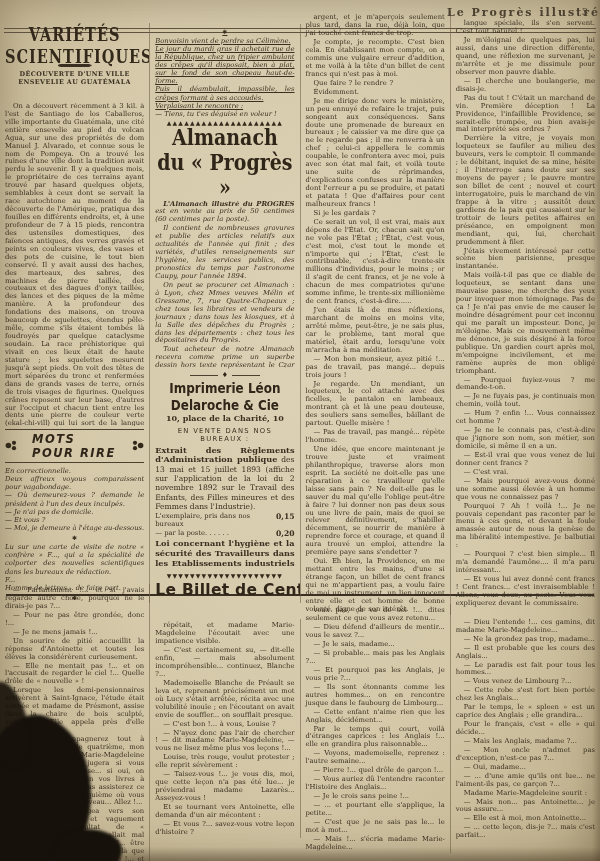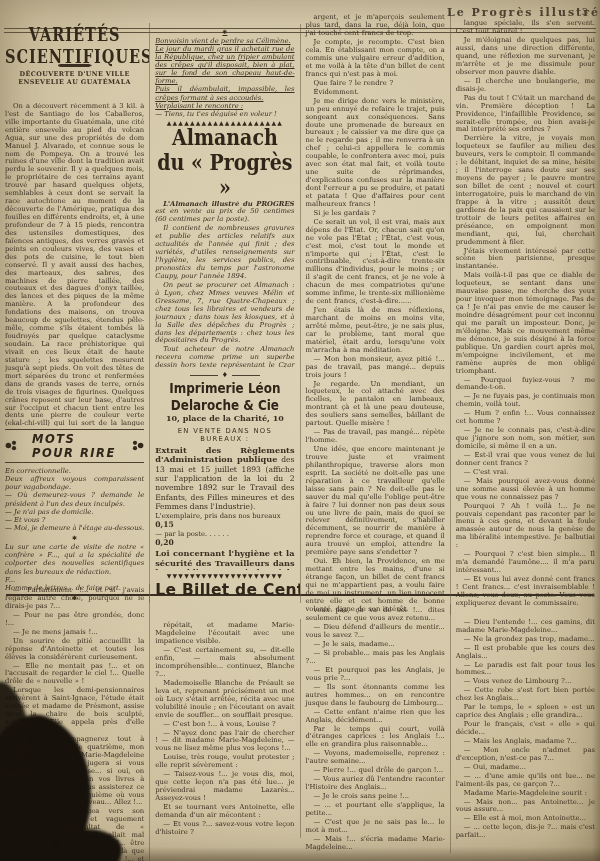--- a/index.html
+++ b/index.html
@@ -43,21 +43,21 @@
   .alm-block{height:168px; overflow:hidden;font-style:italic;}
   .div-diamond{display:flex; align-items:center; justify-content:center; gap:4px; margin:3px 0;}
   .div-diamond .bar{flex:0 0 28px; height:1px; background:#4c4130;}
   .div-diamond .dia{font-size:7px; line-height:7px; color:#2f2518;}
   .h-imprimerie{font-family:"DejaVu Sans", sans-serif; font-weight:bold; font-size:12px; text-align:center; margin:1px 0 2px 0; transform:scaleY(1.2); color:#2f2518;}
   .h-address{font-size:8px; font-weight:bold; text-align:center; margin:2px 0 4px 0;}
   .h-envente{font-family:"DejaVu Sans", sans-serif; font-size:6.8px; letter-spacing:1.3px; text-align:center; margin:3px 0;}
   .imp-block{height:188px; overflow:hidden;}
   .sale-item{font-size:7.6px; line-height:1.2; text-align:justify; margin:1px 0;}
   .sale-item .lead{font-weight:bold; font-size:8.2px;}
-  .price-row{display:flex; justify-content:space-between; font-size:6.8px; line-height:1.25;flex-direction:column;}
+  .price-row{display:flex; justify-content:space-between; font-size:6.8px; line-height:1.25;}
   .price-row .num{font-weight:bold; font-size:7.6px;}
   .h-billet{font-family:"DejaVu Sans", sans-serif; font-weight:bold; font-size:15.5px; letter-spacing:.3px; margin:2px 0 4px 0; white-space:nowrap; color:#2f2518;}
   .section-rule{height:2px; background:#3a3024; margin:1px 6px;}
   
   .stain{position:absolute; background:#16110a; filter:blur(1.5px); z-index:5;}
   .stain1{left:-30px; bottom:-40px; width:120px; height:185px; border-radius:38% 62% 55% 45%/40% 55% 45% 60%; transform:rotate(18deg);}
   .stain2{left:52px; bottom:-14px; width:70px; height:46px; border-radius:50% 50% 45% 55%/60% 45% 55% 40%;}
   .stain3{left:-12px; bottom:90px; width:40px; height:90px; border-radius:50%; transform:rotate(-12deg); opacity:.9;}
   .bottom-shade{position:absolute; left:0; right:0; bottom:0; height:14px; background:linear-gradient(to bottom, rgba(60,45,25,0), rgba(60,45,25,.45)); z-index:4;}
   .right-shade{position:absolute; top:0; bottom:0; right:0; width:8px; background:linear-gradient(to right, rgba(60,45,25,0), rgba(60,45,25,.25)); z-index:4;}

